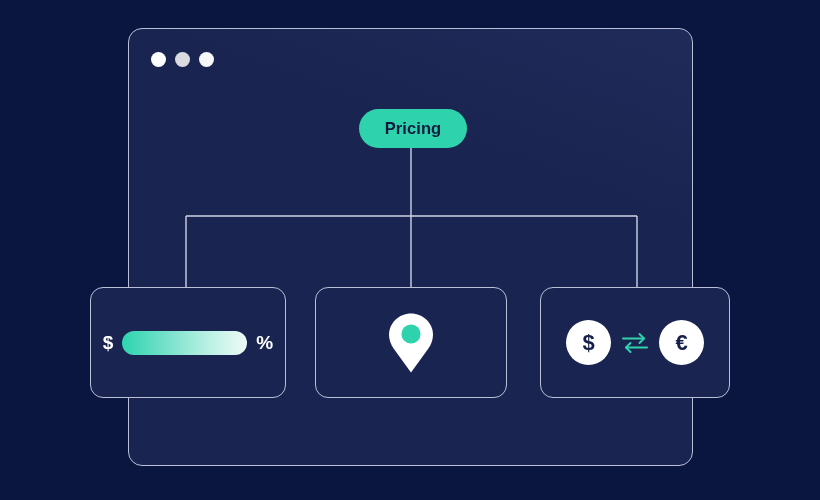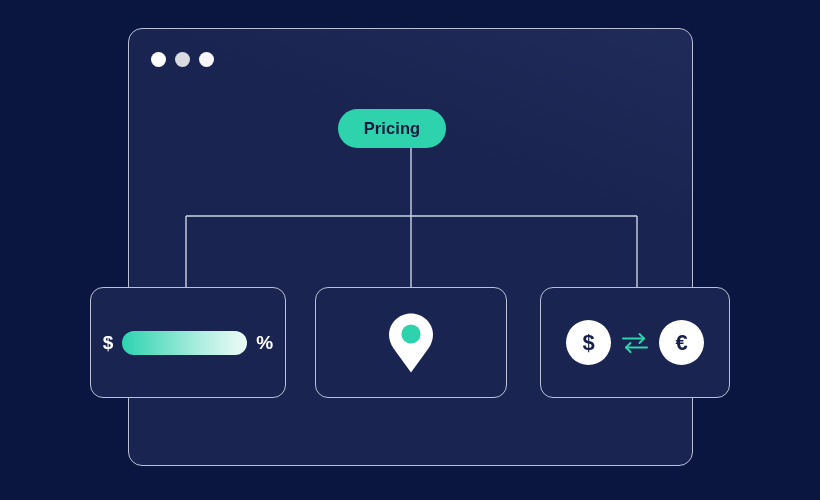--- a/index.html
+++ b/index.html
@@ -69,21 +69,21 @@
   
   .connectors {
     position: absolute;
     inset: 0;
     pointer-events: none;
   }
 
   
   .pricing-pill {
     position: absolute;
-    left: 338px;
+    left: 359px;
     top: 109px;
     width: 108px;
     height: 39px;
     border-radius: 20px;
     background: #2ed3ad;
     display: flex;
     align-items: center;
     justify-content: center;
     color: #101a3d;
     font-size: 16.5px;

